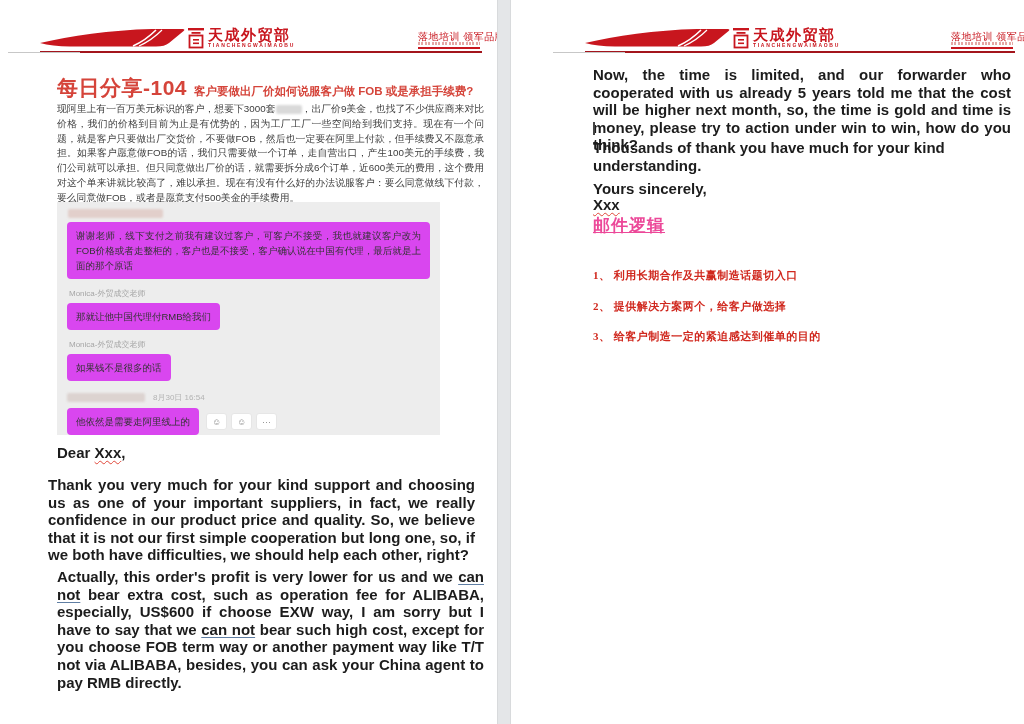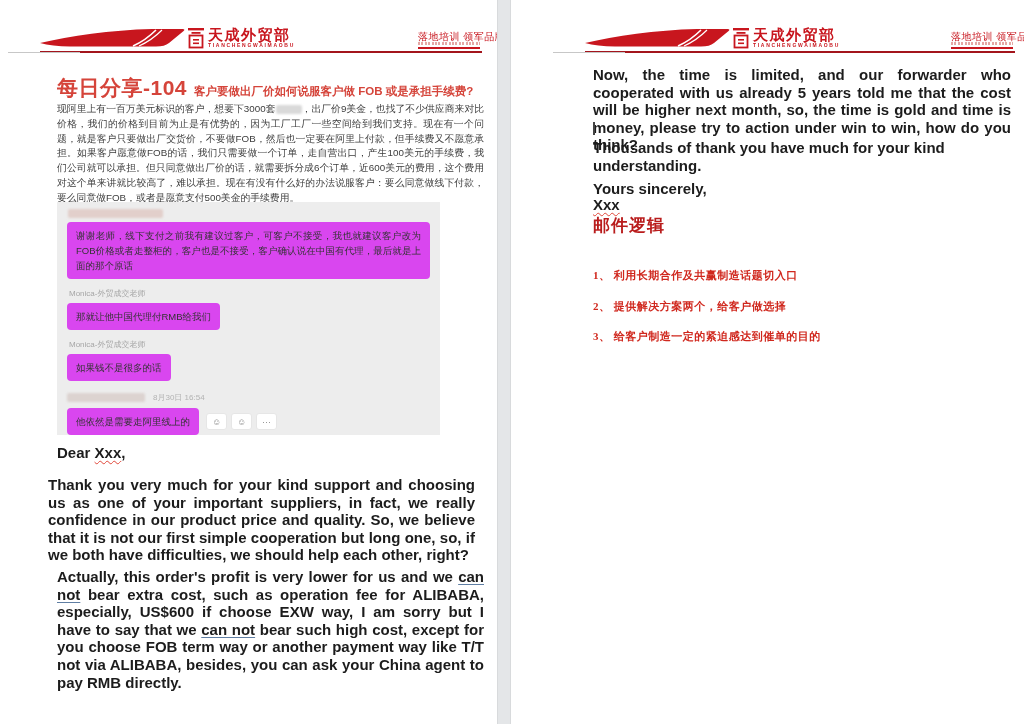--- a/index.html
+++ b/index.html
@@ -51,21 +51,21 @@
   .p2{position:absolute;left:57px;top:568px;width:427px;}
   .u{text-decoration:underline;text-decoration-color:#5f7ea3;text-underline-offset:2px;}
   .wavy{text-decoration:underline wavy #e0473a;text-decoration-thickness:1px;text-underline-offset:2px;}
   
   .p2-para{position:absolute;left:82px;top:66px;width:418px;}
   .cursor{position:absolute;left:82px;top:122px;width:1.5px;height:13px;background:#444;}
   .p2-thanks{position:absolute;left:82px;top:139px;width:418px;text-align:left;}
   .p2-closing{position:absolute;left:82px;top:180px;}
   .p2-sign{position:absolute;left:82px;top:196px;}
   .logic-title{position:absolute;left:82px;top:214px;font-family:"Liberation Serif",serif;
-               font-size:17px;font-weight:700;color:#b91c1c;letter-spacing:1px;}
+               font-size:17px;font-weight:700;color:#ec4899;letter-spacing:1px;text-decoration:underline;}
   .points{position:absolute;left:82px;top:268px;width:420px;font-family:"Liberation Serif",serif;}
   .points div{font-size:11px;font-weight:700;color:#d0281e;margin-bottom:15.5px;letter-spacing:0.5px;}
 </style>
 </head>
 <body>
 
 <div class="page" id="page-left">
 
   <div class="hdr" style="left:40px;width:442px;">
     <svg class="swoosh" width="146" height="21" viewBox="0 0 146 21">

